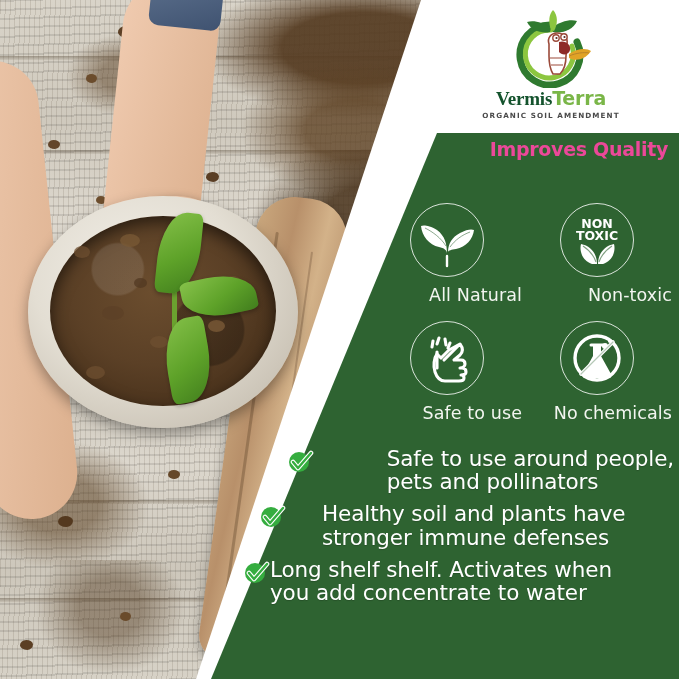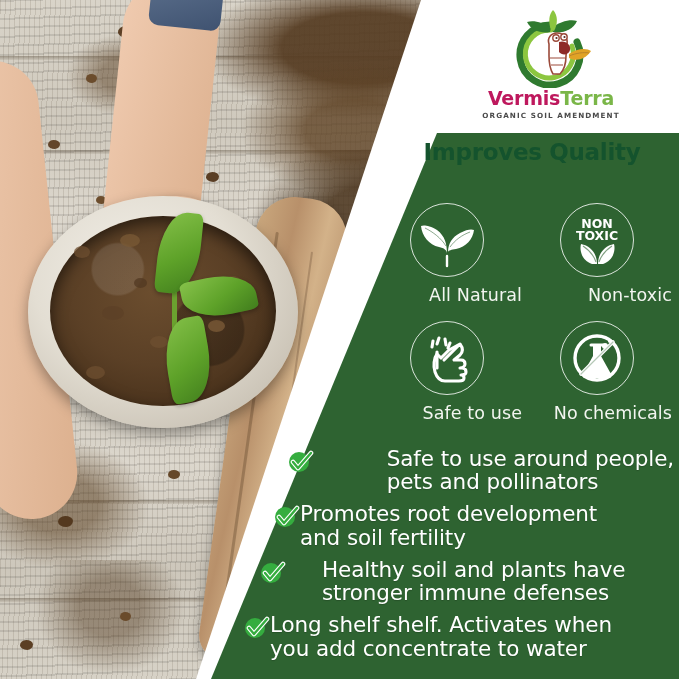--- a/index.html
+++ b/index.html
@@ -66,28 +66,28 @@
   }
   .green-panel{
     position:absolute;inset:0;background:#2e6331;
     clip-path:polygon(437px 133px, 679px 133px, 679px 679px, 211px 679px);
   }
 
   
   .logo{position:absolute;left:476px;top:8px;width:150px;height:118px;text-align:center;}
   .logo-mark{position:relative;width:96px;height:80px;margin:0 auto;}
   .logo-type{margin-top:1px;font-size:19px;font-weight:700;letter-spacing:-.2px;line-height:1;}
-  .logo-type .a{color:#be185d;}
+  .logo-type .a{color:#14532d;font-family:Liberation Serif, serif;}
   .logo-type .b{color:#7ab648;}
   .logo-sub{margin-top:3px;font-size:7.2px;letter-spacing:1.1px;color:#4a4a4a;font-weight:600;}
 
   
   .headline{
-    position:absolute;left:396px;top:139px;width:272px;text-align:center;color:#14532d;
-    font-size:23px;font-weight:700;line-height:1.13;letter-spacing:-.3px;
+    position:absolute;left:396px;top:139px;width:272px;text-align:right;color:#ec4899;
+    font-size:19px;font-weight:700;line-height:1.13;letter-spacing:-.3px;
   }
 
   
   .icons{position:absolute;left:372px;top:203px;width:300px;}
   .irow{display:flex;justify-content:space-around;}
   .icell{width:150px;text-align:right;}
   .iring{
     width:72px;height:72px;margin:0 auto;border-radius:50%;
     border:1.6px solid rgba(255,255,255,.82);position:relative;
   }
@@ -314,33 +314,20 @@
           <path d="M5 12 L10 18 L23 3" fill="none" stroke="#ffffff" stroke-width="4.6" stroke-linecap="round" stroke-linejoin="round"></path>
           <path d="M5 12 L10 18 L23 3" fill="none" stroke="#35ad3f" stroke-width="2.4" stroke-linecap="round" stroke-linejoin="round"></path>
         </svg>
       </span>
       <span class="btext">
         <span>Safe to use around people,</span><br>
         <span>pets and pollinators</span>
       </span>
     </div>
 
-    <div class="bullet b2">
-      <span class="check">
-        <svg viewBox="0 0 26 24" width="26" height="24">
-          <circle cx="11" cy="12" r="10" fill="#35ad3f"></circle>
-          <path d="M5 12 L10 18 L23 3" fill="none" stroke="#ffffff" stroke-width="4.6" stroke-linecap="round" stroke-linejoin="round"></path>
-          <path d="M5 12 L10 18 L23 3" fill="none" stroke="#35ad3f" stroke-width="2.4" stroke-linecap="round" stroke-linejoin="round"></path>
-        </svg>
-      </span>
-      <span class="btext">
-        <span>Promotes root development</span><br>
-        <span>and soil fertility</span>
-      </span>
-    </div>
 
     <div class="bullet b3">
       <span class="check">
         <svg viewBox="0 0 26 24" width="26" height="24">
           <circle cx="11" cy="12" r="10" fill="#35ad3f"></circle>
           <path d="M5 12 L10 18 L23 3" fill="none" stroke="#ffffff" stroke-width="4.6" stroke-linecap="round" stroke-linejoin="round"></path>
           <path d="M5 12 L10 18 L23 3" fill="none" stroke="#35ad3f" stroke-width="2.4" stroke-linecap="round" stroke-linejoin="round"></path>
         </svg>
       </span>
       <span class="btext">

